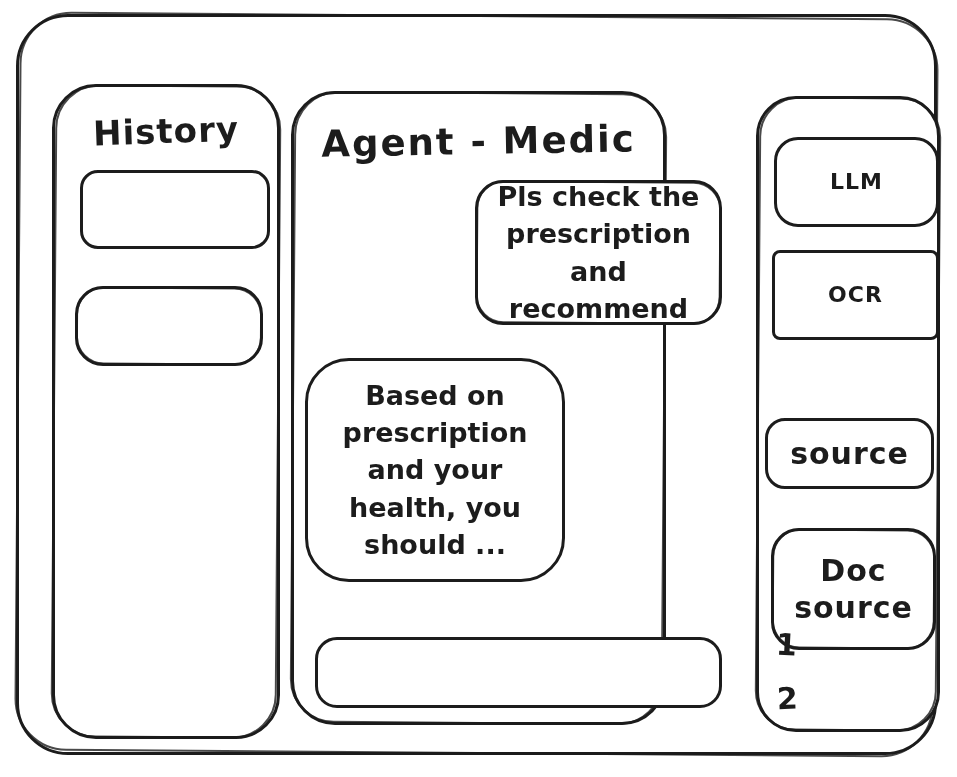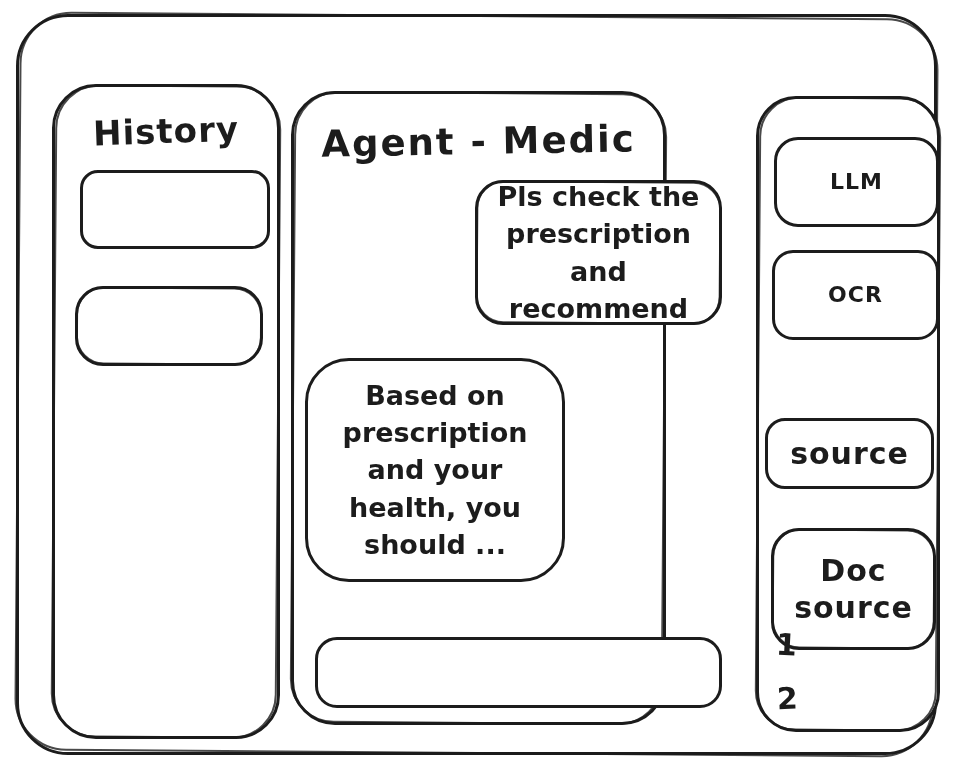--- a/index.html
+++ b/index.html
@@ -126,21 +126,21 @@
     align-items: center;
     justify-content: center;
     text-align: center;
     font-size: 22px;
     font-weight: bold;
     letter-spacing: 1px;
     line-height: 1.25;
     cursor: pointer;
   }
   .tool-llm    { left: 15px; top: 38px;  width: 165px; height: 90px;  border-radius: 24px; }
-  .tool-ocr    { left: 13px; top: 151px; width: 167px; height: 90px;  border-radius: 21px; }
+  .tool-ocr    { left: 13px; top: 151px; width: 167px; height: 90px;  border-radius: 8px; }
   .tool-params { left: 6px;  top: 319px; width: 169px; height: 71px;  border-radius: 20px; font-size: 30px; }
   .tool-doc    { left: 12px; top: 429px; width: 165px; height: 122px; border-radius: 28px; font-size: 30px; padding: 4px 22px; }
 
   .doc-num {
     position: absolute;
     font-size: 30px;
     font-weight: bold;
     background: transparent;
     cursor: pointer;
   }

